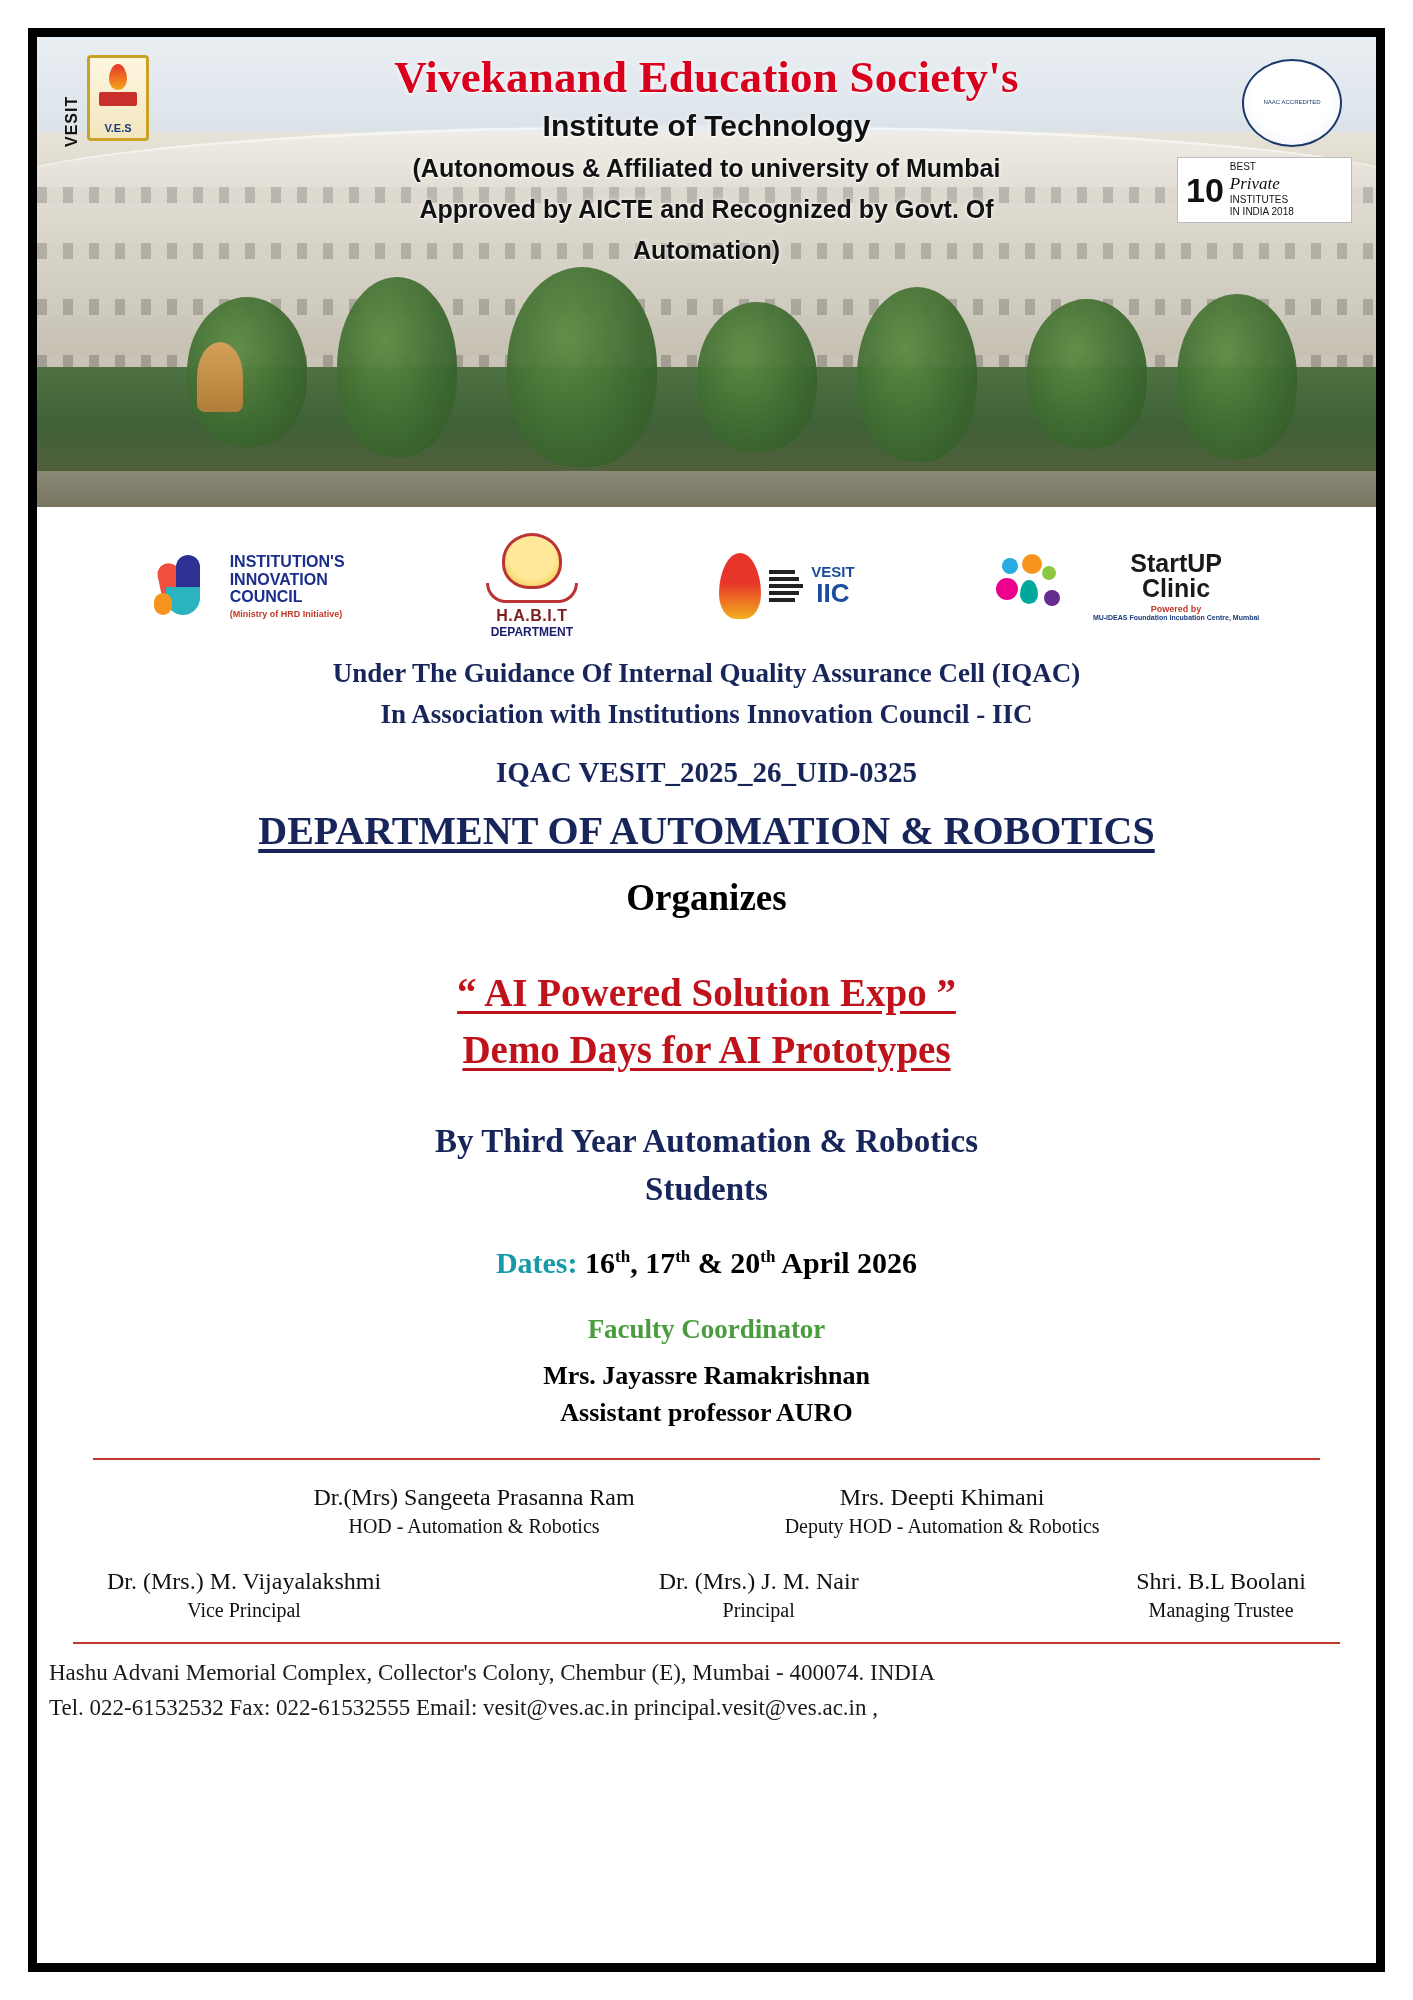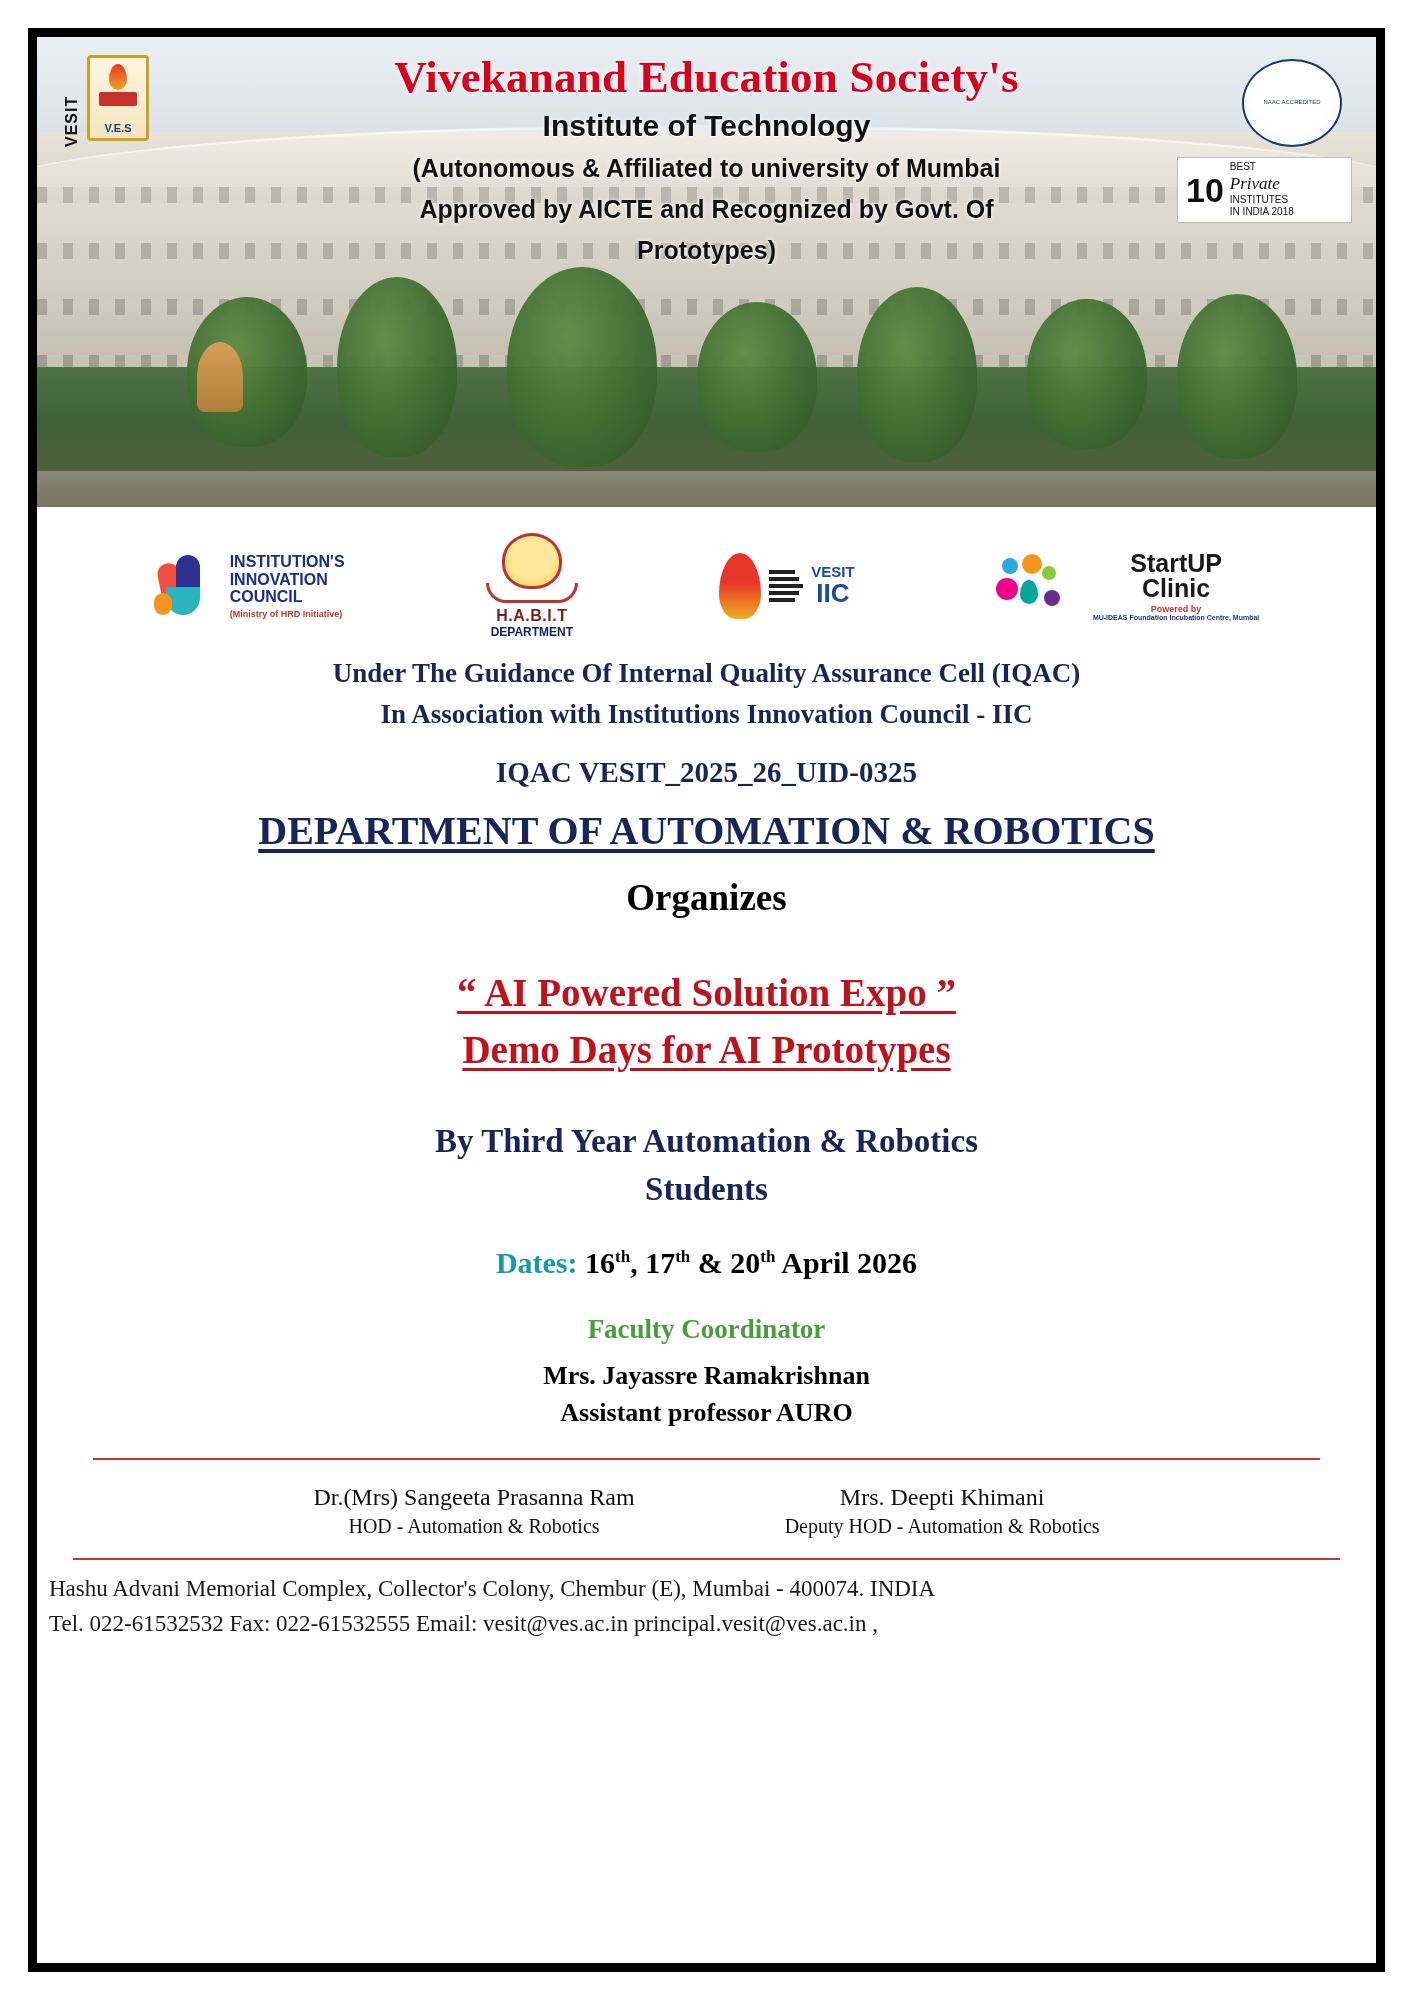--- a/index.html
+++ b/index.html
@@ -308,21 +308,21 @@
           <div class="txt">INSTITUTES</div>
           <div class="txt">IN INDIA 2018</div>
         </div>
       </div>
 
       <div class="banner-text">
         <div class="soc-title">Vivekanand Education Society's</div>
         <div class="soc-sub">Institute of Technology</div>
         <div class="soc-line">(Autonomous &amp; Affiliated to university of Mumbai</div>
         <div class="soc-line">Approved by AICTE and Recognized by Govt. Of</div>
-        <div class="soc-line">Prototypes)</div>
+        <div class="soc-line">Automation)</div>
       </div>
     </div>
 
     <div class="logo-strip">
 
       <div class="logo-cell">
         <div class="iic-logo">
           <div class="iic-mark">
             <span class="b1"></span>
               <span class="b2"></span>
@@ -423,20 +423,34 @@
       <div class="sig">
         <div class="n">Dr.(Mrs) Sangeeta Prasanna Ram</div>
         <div class="r">HOD - Automation &amp; Robotics</div>
       </div>
       <div class="sig">
         <div class="n">Mrs. Deepti Khimani</div>
         <div class="r">Deputy HOD - Automation &amp; Robotics</div>
       </div>
     </div>
 
+    <div class="sig-row2">
+      <div class="sig">
+        <div class="n">Dr. (Mrs.) M. Vijayalakshmi</div>
+        <div class="r">Vice Principal</div>
+      </div>
+      <div class="sig">
+        <div class="n">Dr. (Mrs.) J. M. Nair</div>
+        <div class="r">Principal</div>
+      </div>
+      <div class="sig">
+        <div class="n">Shri. B.L Boolani</div>
+        <div class="r">Managing Trustee</div>
+      </div>
+    </div>
 
     <div class="rule2"></div>
 
     <div class="footer">
       <div>Hashu Advani Memorial Complex, Collector's Colony, Chembur (E), Mumbai - 400074. INDIA</div>
       <div>Tel. 022-61532532 Fax: 022-61532555 Email: vesit@ves.ac.in principal.vesit@ves.ac.in ,</div>
     </div>
 
   </div>
 </div>

